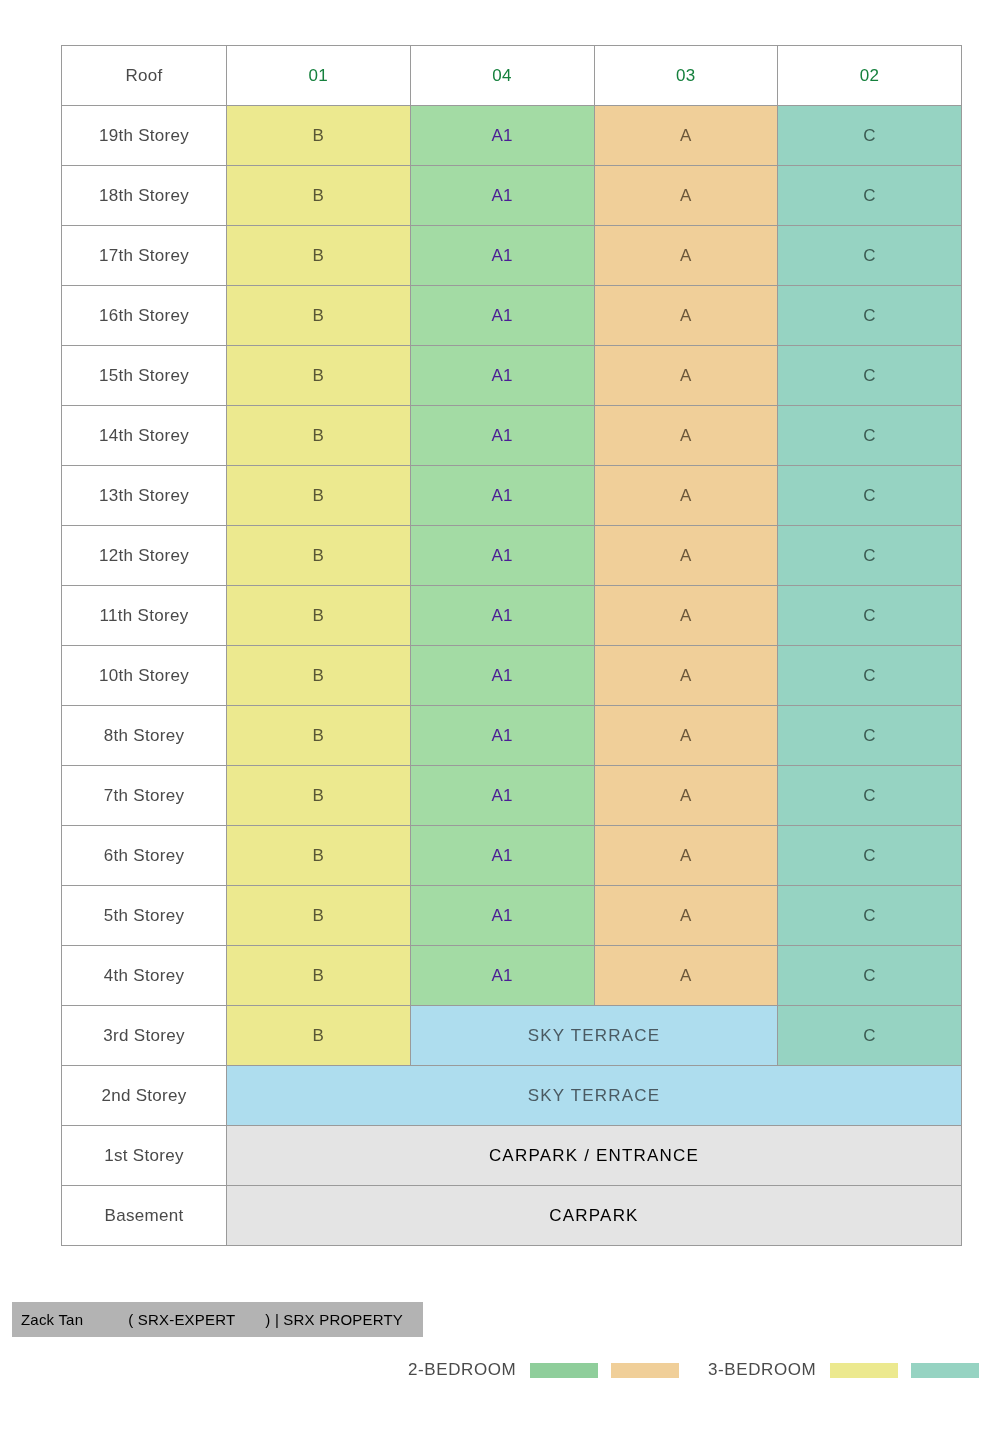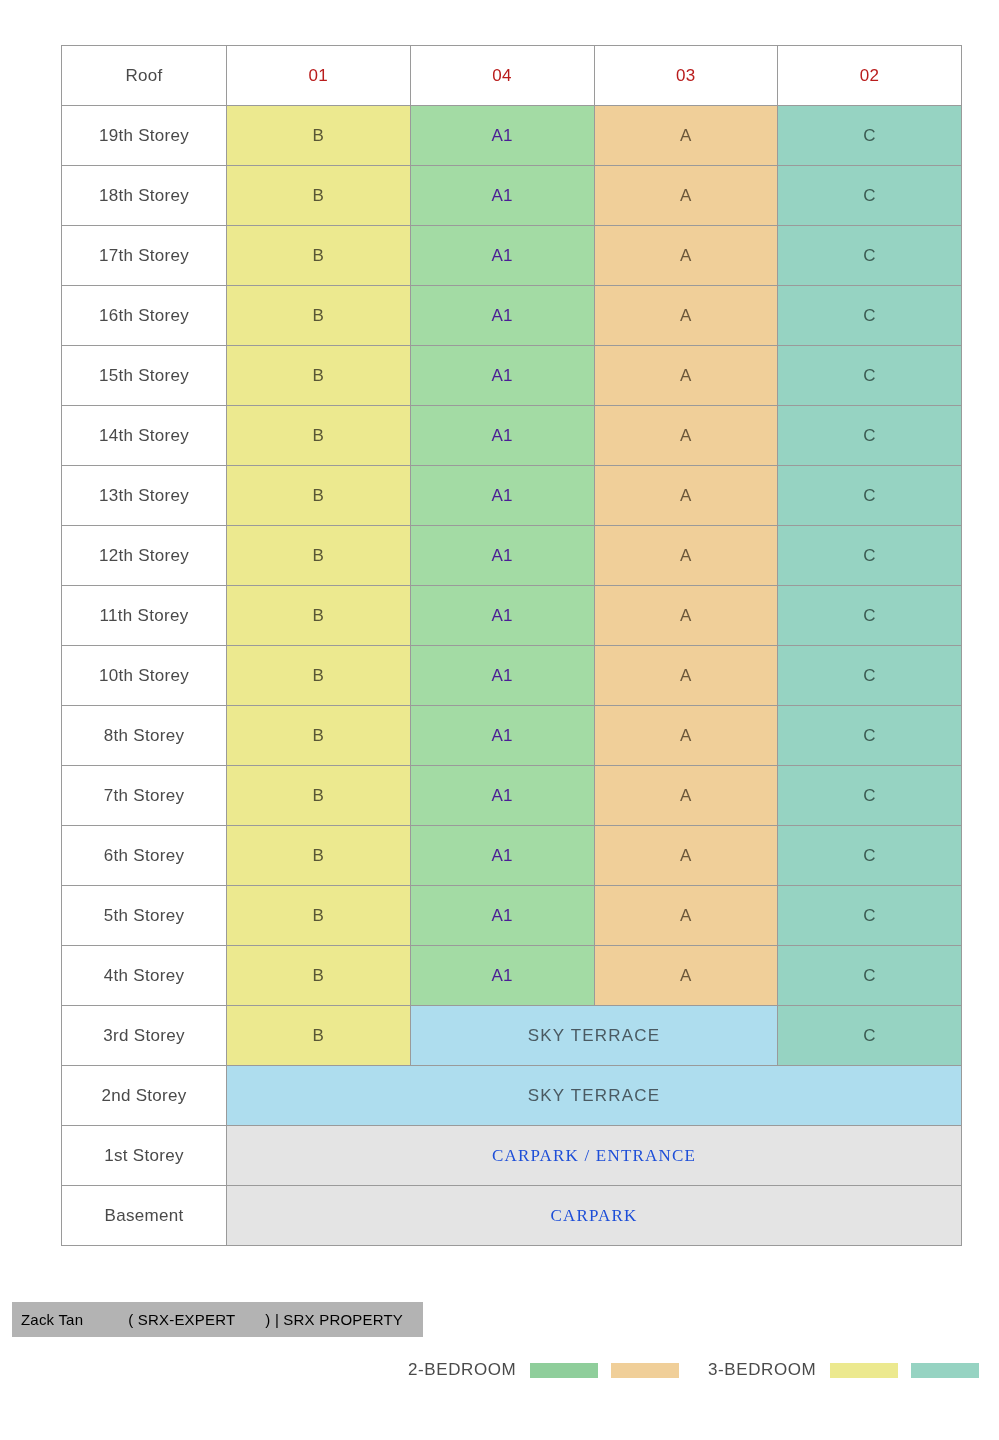--- a/index.html
+++ b/index.html
@@ -44,31 +44,31 @@
 
   td.label-cell {
     background: #ffffff;
     text-align: center;
     color: #4a4a4a;
     font-size: 17px;
   }
 
   td.head-cell {
     background: #ffffff;
-    color: #b91c1c;
+    color: #15803d;
     font-size: 17px;
   }
 
   
   td.u-yellow { background: #ece98f; color: #5a5735; }
   td.u-green  { background: #a3dba4; color: #4c1d95; }
   td.u-orange { background: #f0cf99; color: #6a573a; }
   td.u-teal   { background: #96d3c2; color: #3c5c53; }
   td.u-blue   { background: #aeddee; color: #4a5a62; letter-spacing: 1.2px; }
-  td.u-grey   { background: #e4e4e4; color: #1d4ed8; letter-spacing: 1.2px; font-family: Liberation Serif, serif; }
+  td.u-grey   { background: #e4e4e4; color: #000000; letter-spacing: 1.2px; }
 
   
   .watermark {
     position: absolute;
     left: 0;
     top: 1302px;
     width: 411px;
     height: 35px;
     background: #b3b3b3;
     display: flex;

